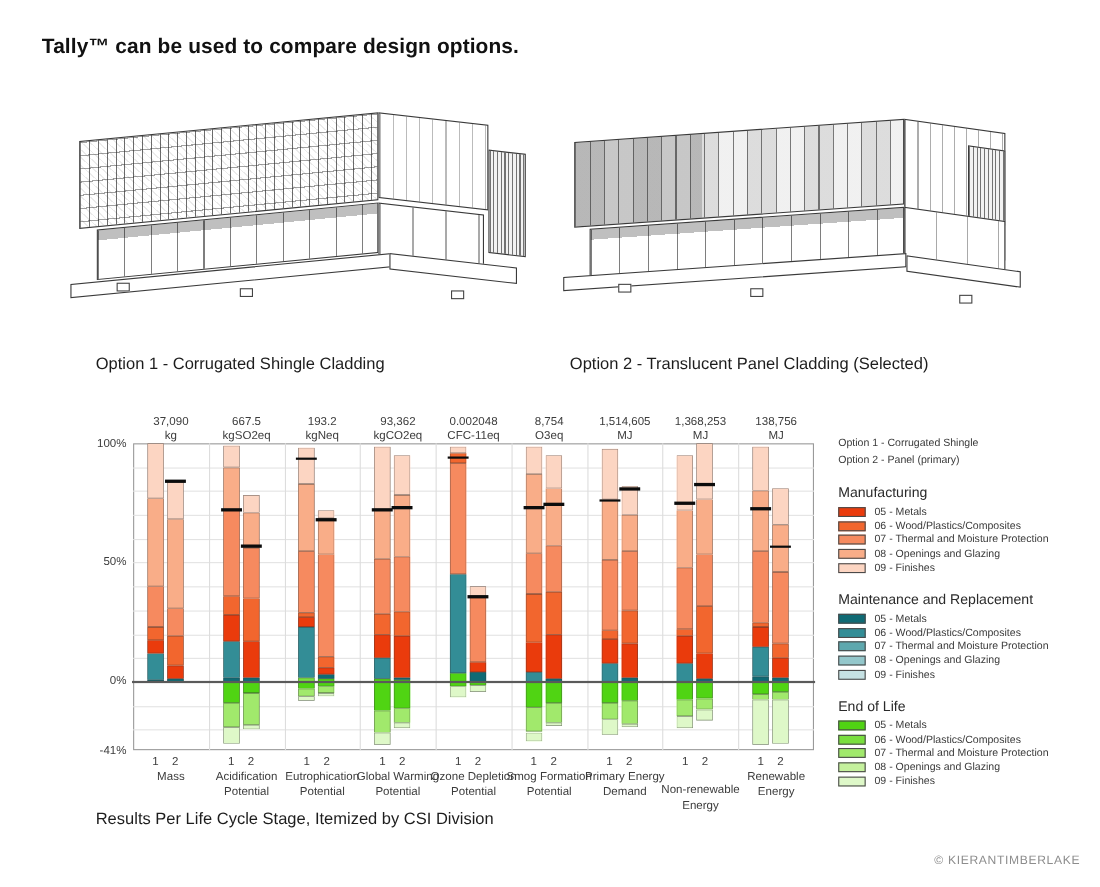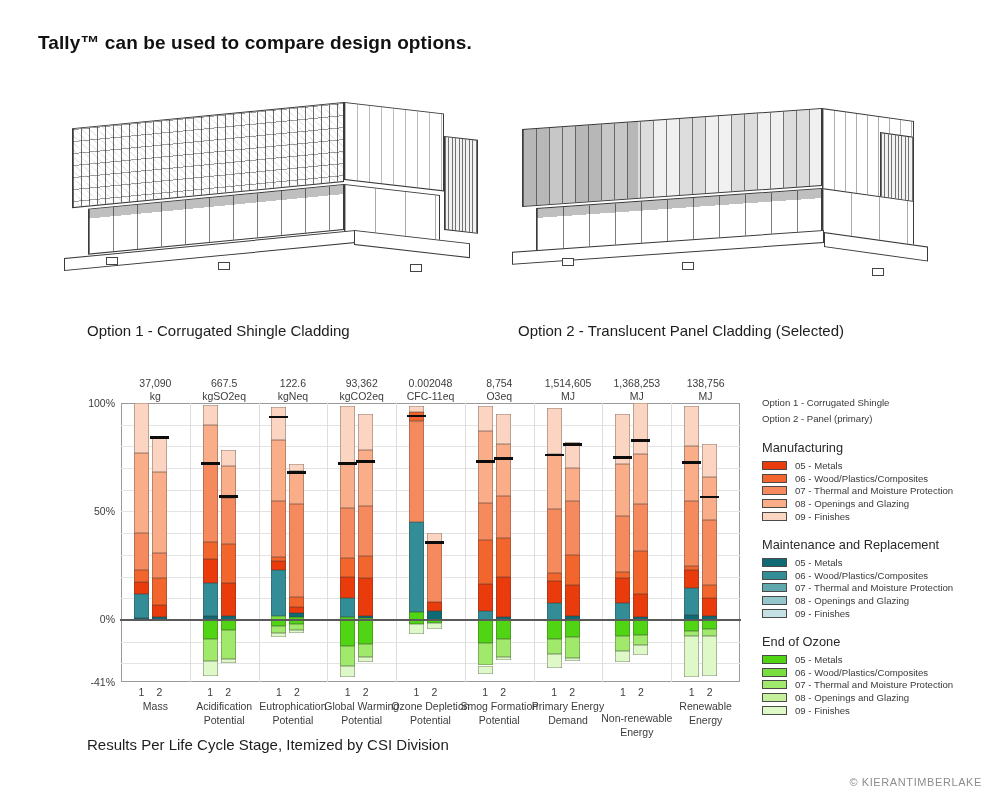--- a/index.html
+++ b/index.html
@@ -184,21 +184,21 @@
       <div class="seg" style="left: 220.667px; width: 15px; top: 242.952px; height: 9.76283px; background: rgb(80, 212, 19);"></div>
       <div class="seg" style="left: 220.667px; width: 15px; top: 252.715px; height: 29.2885px; background: rgb(161, 233, 108);"></div>
       <div class="seg" style="left: 220.667px; width: 15px; top: 282.003px; height: 4.33904px; background: rgb(222, 248, 200);"></div>
       <div class="mark" style="left: 218.667px; width: 19px; top: 117.989px;"></div>
       <div class="blabel" style="left: 220.667px; top: 309px;">2</div>
       <div class="glabel" style="left: 176.167px; top: 323px; width: 96px;">
         <div>Acidification</div>
         <div>Potential</div>
       </div>
       <div class="tlabel" style="left: 247.944px; top: 0px; width: 90px;">
-        <div>122.6</div>
+        <div>193.2</div>
         <div>kgNeq</div>
       </div>
       <div class="seg" style="left: 271.444px; width: 15px; top: 238.613px; height: 4.33904px; background: rgb(121, 223, 62);"></div>
       <div class="seg" style="left: 271.444px; width: 15px; top: 193.053px; height: 45.5599px; background: rgb(51, 141, 150);"></div>
       <div class="seg" style="left: 271.444px; width: 15px; top: 184.375px; height: 8.67807px; background: rgb(234, 59, 12);"></div>
       <div class="seg" style="left: 271.444px; width: 15px; top: 180.036px; height: 4.33904px; background: rgb(242, 102, 46);"></div>
       <div class="seg" style="left: 271.444px; width: 15px; top: 123.628px; height: 56.4075px; background: rgb(246, 138, 95);"></div>
       <div class="seg" style="left: 271.444px; width: 15px; top: 62.8818px; height: 60.7465px; background: rgb(249, 173, 136);"></div>
       <div class="seg" style="left: 271.444px; width: 15px; top: 30.339px; height: 32.5428px; background: rgb(252, 213, 194);"></div>
       <div class="seg" style="left: 271.444px; width: 15px; top: 242.952px; height: 6.50855px; background: rgb(80, 212, 19);"></div>
@@ -443,21 +443,21 @@
       </div>
       <div class="lg-item">
         <div class="sw" style="background: rgb(147, 199, 203);"></div>
         <div>08 - Openings and Glazing</div>
       </div>
       <div class="lg-item">
         <div class="sw" style="background: rgb(197, 225, 227);"></div>
         <div>09 - Finishes</div>
       </div>
       <div class="lg-gap"></div>
-      <div class="lg-title">End of Ozone</div>
+      <div class="lg-title">End of Life</div>
       <div class="lg-item">
         <div class="sw" style="background: rgb(80, 212, 19);"></div>
         <div>05 - Metals</div>
       </div>
       <div class="lg-item">
         <div class="sw" style="background: rgb(121, 223, 62);"></div>
         <div>06 - Wood/Plastics/Composites</div>
       </div>
       <div class="lg-item">
         <div class="sw" style="background: rgb(161, 233, 108);"></div>

